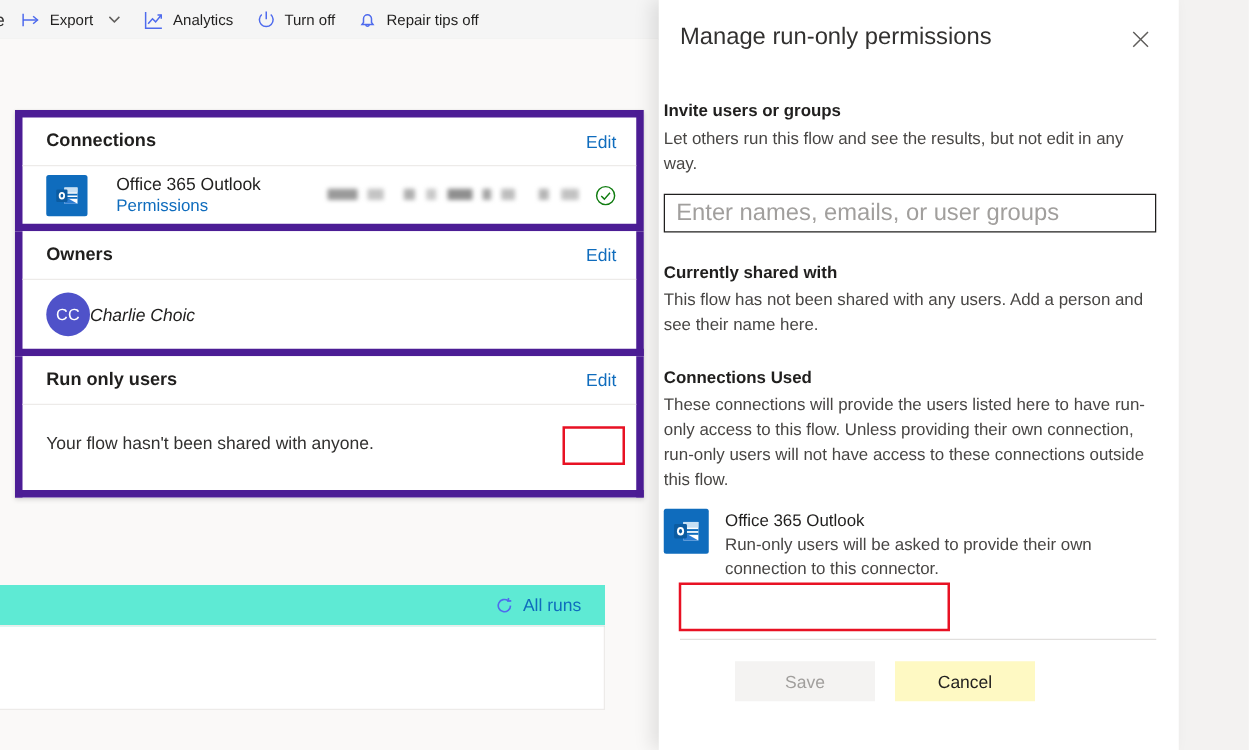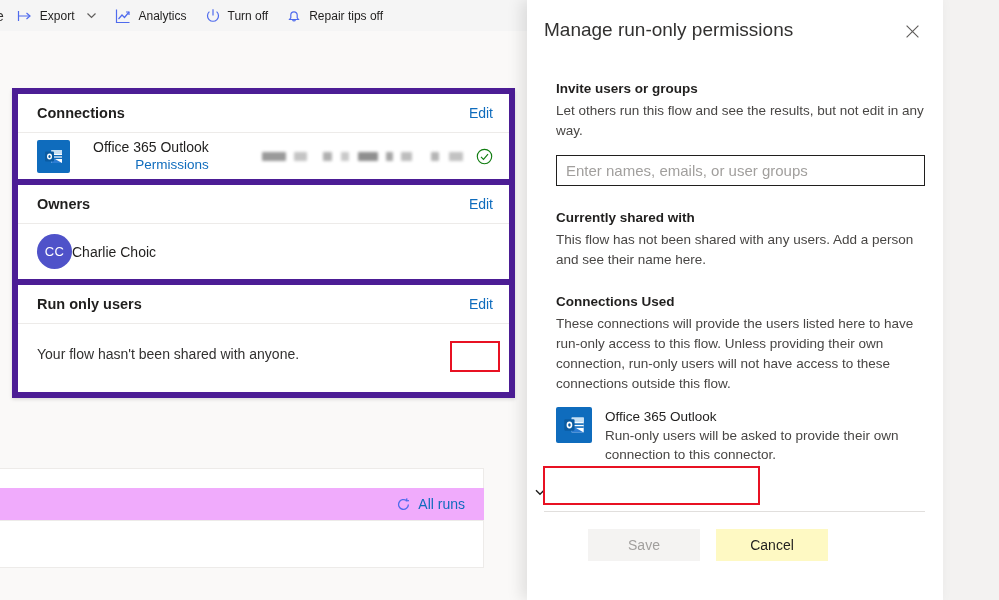--- a/index.html
+++ b/index.html
@@ -16,66 +16,66 @@
   #command-bar{position:absolute;left:0;top:0;width:527px;height:31px;background:#f5f5f5;border-bottom:1px solid #e6e6e6;display:flex;align-items:center;}
   .cmd-partial{font-size:14px;color:#323130;margin-left:-4px;padding-right:4px;}
   .cmd-item{display:flex;align-items:center;gap:7px;padding:0 9px;height:31px;cursor:default;font-size:12px;color:#201f1e;white-space:nowrap;}
   .cmd-item .ico{display:inline-flex;align-items:center;justify-content:center;width:16px;height:16px;color:#4f6bed;flex:none;}
   .cmd-chev{margin-left:5px;color:#605e5c;display:inline-flex;}
 
   #page-canvas{position:absolute;left:0;top:31px;width:527px;height:569px;background:#faf9f8;}
 
   
   #detail-sheet{position:absolute;left:0;top:437px;width:484px;height:100px;background:#ffffff;border:1px solid #edebe9;border-left:none;box-sizing:border-box;}
-  #allruns-row{position:absolute;left:0;top:437px;width:484px;height:33px;background:#f0abfc;border-bottom:1px solid #edebe9;box-sizing:border-box;display:flex;align-items:center;justify-content:flex-end;padding-right:19px;margin-top:20px;}
+  #allruns-row{position:absolute;left:0;top:437px;width:484px;height:33px;background:#5eead4;border-bottom:1px solid #edebe9;box-sizing:border-box;display:flex;align-items:center;justify-content:flex-end;padding-right:19px;}
   .allruns-link{display:flex;align-items:center;gap:7px;color:#0f6cbd;font-size:14px;cursor:pointer;}
   .allruns-link .ico{display:inline-flex;width:15px;height:15px;color:#4f6bed;}
 
   
   #cards-stack{position:absolute;left:12px;top:57px;width:503px;background:#ffffff;
     box-shadow:0 1.6px 3.6px rgba(0,0,0,.13),0 .3px .9px rgba(0,0,0,.11);}
 
   .card{background:#ffffff;border:6px solid #4c1d95;box-sizing:border-box;}
   .card + .card{border-top:none;}
   .card-head{height:39px;display:flex;align-items:center;justify-content:space-between;padding:0 16px 0 19px;border-bottom:1px solid #edebe9;box-sizing:border-box;position:relative;}
   .card-title{font-size:14.5px;font-weight:bold;color:#201f1e;}
   .card-edit{font-size:14px;color:#0f6cbd;cursor:pointer;}
 
   .conn-row{display:flex;align-items:center;gap:0;height:46px;}
   .conn-icon{width:33px;height:33px;background:#0f6cbd;border-radius:2px;display:flex;align-items:center;justify-content:center;flex:none;margin-left:19px;}
   .conn-text{margin-left:23px;}
   .conn-name{font-size:14px;color:#201f1e;line-height:17px;}
-  .conn-perm{font-size:13.5px;color:#0f6cbd;line-height:17px;cursor:pointer;text-align:right;}
+  .conn-perm{font-size:13.5px;color:#0f6cbd;line-height:17px;cursor:pointer;}
   .conn-right{margin-left:auto;display:flex;align-items:center;gap:13px;padding-right:16px;}
   .redact{display:inline-block;height:9px;border-radius:1px;filter:blur(1.6px);}
   .chk{width:17px;height:17px;flex:none;}
 
   .owner-row{display:flex;align-items:center;gap:0;height:55px;padding-left:19px;}
   .avatar{width:35px;height:35px;border-radius:50%;background:#4f52c9;color:#fff;display:flex;align-items:center;justify-content:center;font-size:13px;letter-spacing:.4px;flex:none;}
-  .owner-name{font-size:14px;color:#201f1e;}
+  .owner-name{font-size:14px;color:#201f1e;font-style:italic;}
 
   .empty-note{font-size:14px;color:#323130;padding:22px 18px 30px 19px;}
 
   
   .redbox{position:absolute;border:2.5px solid #e81123;box-sizing:border-box;pointer-events:none;}
   #redbox-edit{left:450px;top:341px;width:50px;height:31px;}
   #redbox-dropdown{left:543px;top:466px;width:217px;height:39px;}
 
   
   #panel{position:absolute;left:527px;top:0;width:416px;height:600px;background:#ffffff;
          box-shadow:-6px 0 14px rgba(0,0,0,.10);overflow:hidden;}
   #panel-head{height:57px;display:flex;align-items:flex-start;justify-content:space-between;padding:18px 18px 0 17px;box-sizing:border-box;}
   #panel-title{font-size:19px;color:#323130;font-weight:normal;line-height:24px;}
   #panel-close{width:26px;height:26px;display:flex;align-items:center;justify-content:center;color:#605e5c;cursor:pointer;font-size:16px;}
 
-  .panel-body{padding:0 18px 0 29px;}
+  .panel-body{padding:0 18px 0 4px;}
   .sec-label{font-size:13.5px;font-weight:bold;color:#201f1e;margin-top:22px;line-height:19px;}
   .sec-text{font-size:13.5px;color:#484644;line-height:20px;margin-top:3px;}
   #invite-input{margin-top:14px;width:100%;height:31px;box-sizing:border-box;border:1.6px solid #201f1e;background:#fff;
-      font-family:"Liberation Sans",sans-serif;font-size:15px;color:#201f1e;padding:0 9px;outline:none;}
+      font-family:"Liberation Sans",sans-serif;font-size:19px;color:#201f1e;padding:0 9px;outline:none;}
   #invite-input::placeholder{color:#a19f9d;}
 
   .used-conn{display:flex;gap:13px;margin-top:13px;}
   .used-icon{width:36px;height:36px;background:#0f6cbd;border-radius:2px;display:flex;align-items:center;justify-content:center;flex:none;}
   .used-name{font-size:13.5px;color:#201f1e;line-height:19px;}
   .used-desc{font-size:13.5px;color:#484644;line-height:19px;}
 
   #conn-select{margin-top:17px;width:400px;height:29px;box-sizing:border-box;border:1.6px solid #201f1e;background:#fff;
       font-family:"Liberation Sans",sans-serif;font-size:13.5px;color:#201f1e;padding:0 7px;
       -webkit-appearance:none;appearance:none;outline:none;}

